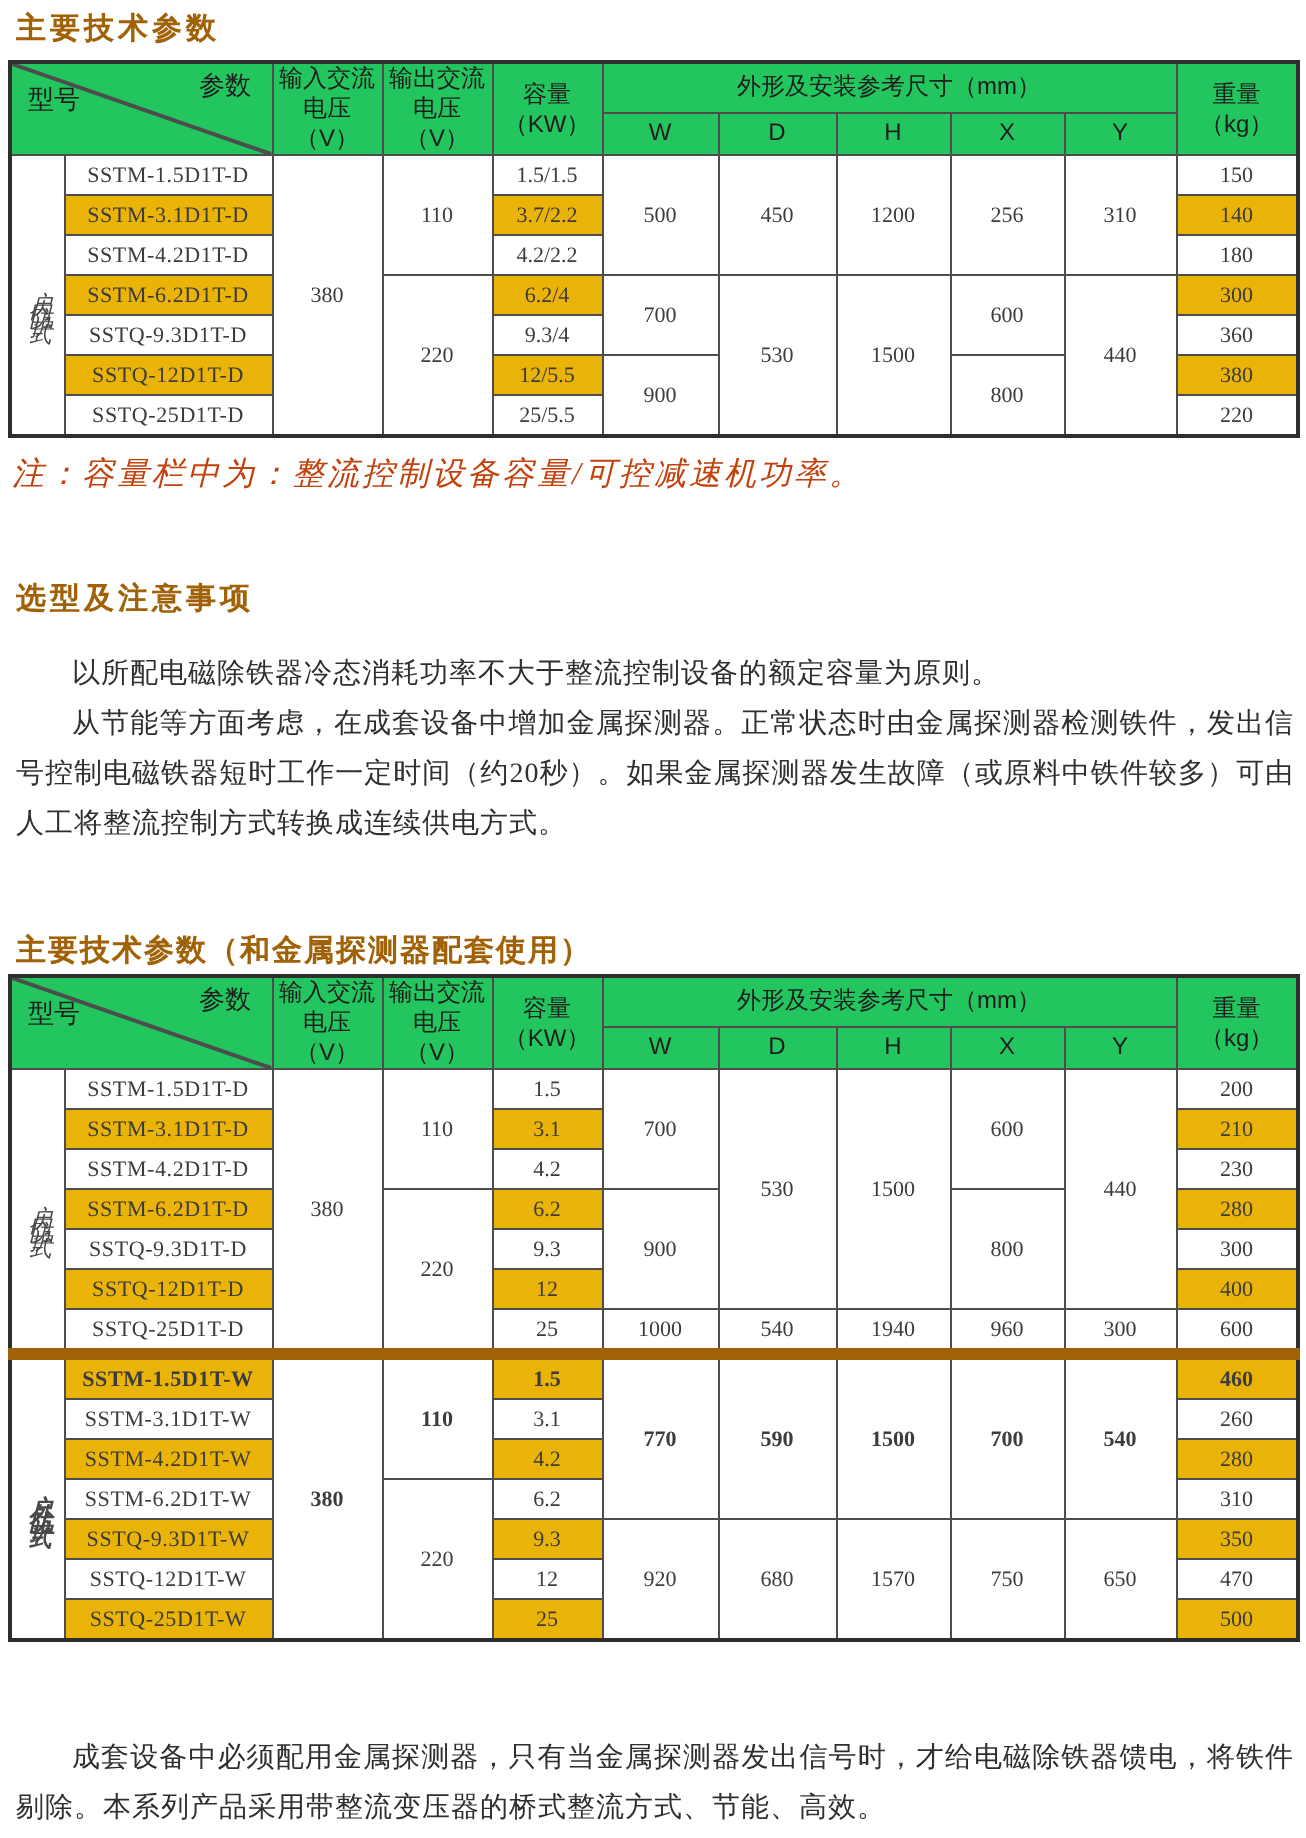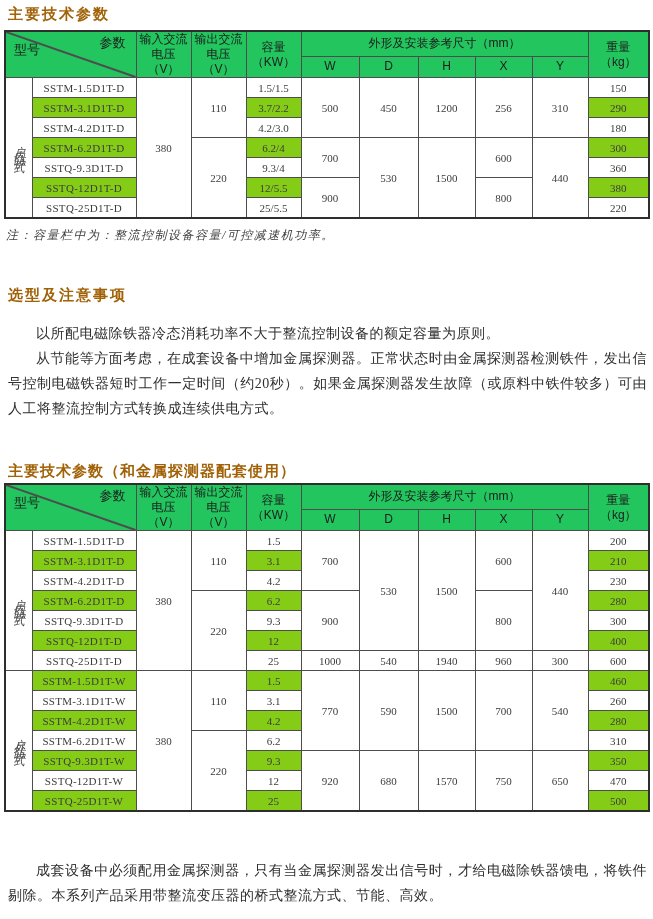--- a/index.html
+++ b/index.html
@@ -8,38 +8,38 @@
   .sec-h{font-family:"Liberation Sans",sans-serif;font-weight:bold;font-size:15px;
          color:#a16207;letter-spacing:2px;margin:0;}
   #h1{margin:5px 0 6px 4px;}
   #h2{margin:42px 0 0 4px;}
   #h3{margin:41px 0 2px 4px;letter-spacing:1px;}
   #h4{margin:17px 0 0 4px;}
   p.body{font-size:14px;line-height:25px;margin:0 6px 0 4px;text-indent:2em;
          text-align:justify;letter-spacing:0.5px;}
   #p1{margin-top:16px;}
   #p3{margin-top:46px;}
-  #note{margin:8px 0 0 2px;font-size:12px;color:#404040;font-style:italic;
+  #note{margin:8px 0 0 2px;font-size:16px;color:#c2410c;font-style:italic;
         letter-spacing:1.5px;font-family:"Liberation Serif",serif;}
   table.spec{border-collapse:collapse;table-layout:fixed;width:644px;
              border:2px solid #2e2e2e;}
   table.spec th,table.spec td{border:1px solid #4d4d4d;padding:0;text-align:center;
              vertical-align:middle;overflow:hidden;}
   table.spec th{background:#22c55e;font-family:"Liberation Sans",sans-serif;
              font-weight:normal;font-size:12px;color:#1d1d1d;line-height:1.25;}
   thead tr.hr1 th{height:22px;}
   thead tr.hr2 th{height:19px;}
   tbody td{height:19px;font-size:11px;color:#3c3c3c;background:#fff;
            font-family:"Liberation Serif",serif;}
-  td.hl{background:#84cc16;}
+  td.hl{background:#eab308;}
   td.k-m{letter-spacing:0.3px;}
   td.k-g{background:#fff;}
   .vtext{writing-mode:vertical-rl;text-orientation:upright;display:inline-block;
          font-style:italic;font-size:11px;color:#4a4a4a;letter-spacing:4px;line-height:1;}
-  tr.sep td{border-top:1px solid #a16207;}
+  tr.sep td{border-top:6px solid #a16207;font-weight:bold;}
   th.diag{position:relative;padding:0;}
   th.diag svg{position:absolute;left:0;top:0;width:100%;height:100%;}
   th.diag .p-top{position:absolute;top:3px;right:10px;font-size:13px;}
   th.diag .p-bot{position:absolute;bottom:19px;left:8px;font-size:13px;}
   #table1{margin-top:0;}
   #table2{margin-top:0;}
 </style>
 </head>
 <body>
 
@@ -104,25 +104,25 @@
         <td rowspan="3">500</td>
         <td rowspan="3">450</td>
         <td rowspan="3">1200</td>
         <td rowspan="3">256</td>
         <td rowspan="3">310</td>
         <td>150</td>
       </tr>
       <tr>
         <td class="k-m hl">SSTM-3.1D1T-D</td>
         <td class="hl">3.7/2.2</td>
-        <td class="hl">290</td>
+        <td class="hl">140</td>
       </tr>
       <tr>
         <td class="k-m">SSTM-4.2D1T-D</td>
-        <td>4.2/3.0</td>
+        <td>4.2/2.2</td>
         <td>180</td>
       </tr>
       <tr>
         <td class="k-m hl">SSTM-6.2D1T-D</td>
         <td rowspan="4">220</td>
         <td class="hl">6.2/4</td>
         <td rowspan="2">700</td>
         <td rowspan="4">530</td>
         <td rowspan="4">1500</td>
         <td rowspan="2">600</td>

